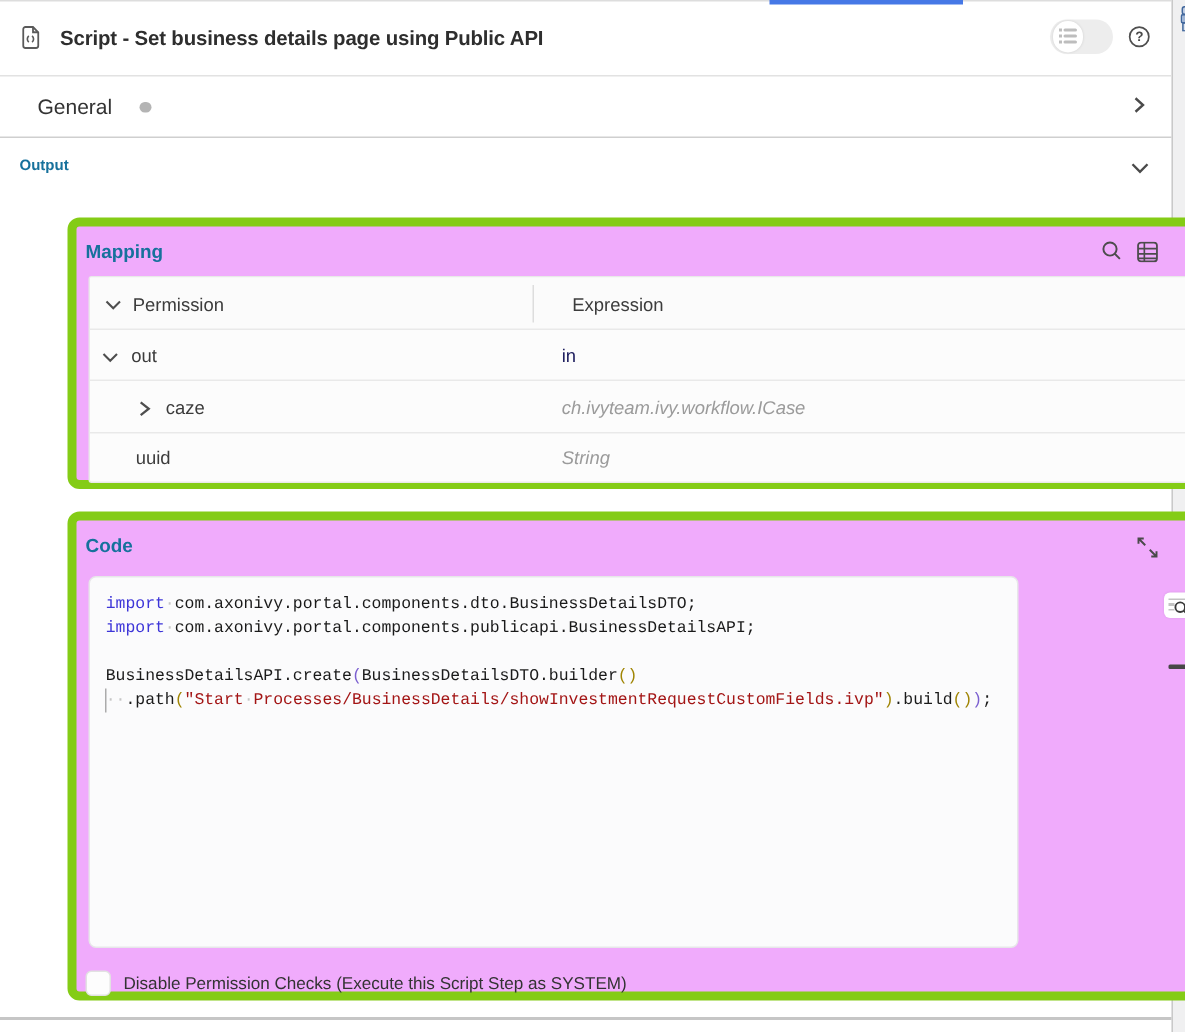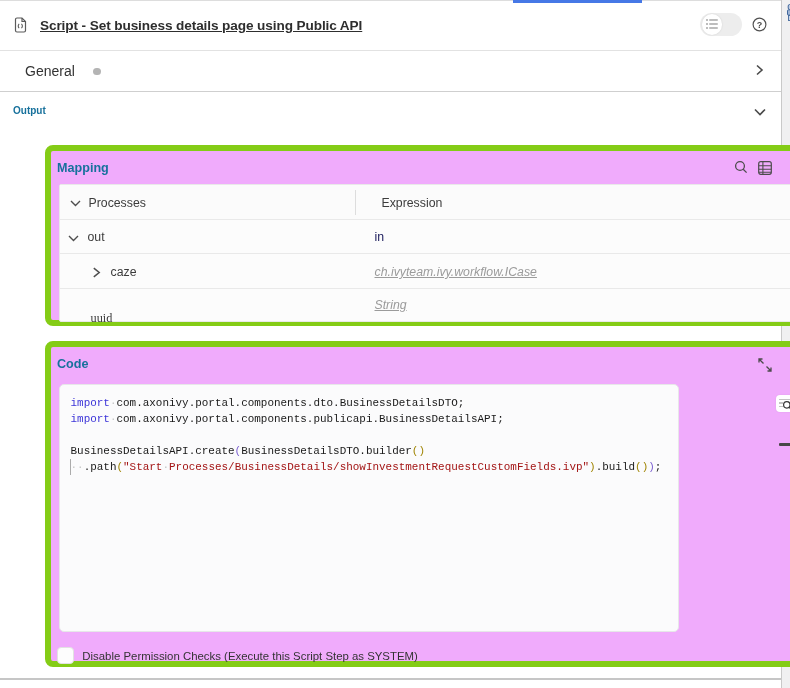--- a/index.html
+++ b/index.html
@@ -4,42 +4,42 @@
 <style>
 * { margin:0; padding:0; box-sizing:border-box; }
 html,body { width:790px; height:688px; background:#fff; font-family:"Liberation Sans", sans-serif; overflow:hidden; position:relative; }
 .abs { position:absolute; }
 
 #topline { left:0; top:0; width:781px; height:1px; background:#ddd; }
 #bluebar { left:513px; top:0; width:129px; height:3px; background:#4678e6; }
 
 #rstrip { left:781px; top:0; width:9px; height:688px; background:#f0f0f1; border-left:1px solid #c9c9c9; overflow:hidden; }
 
-#title { left:40px; top:17.5px; font-size:13.6px; font-weight:bold; color:#2e2e2e; letter-spacing:-0.1px;text-decoration:underline; }
+#title { left:40px; top:17.5px; font-size:13.6px; font-weight:bold; color:#2e2e2e; letter-spacing:-0.1px; }
 #toggle { left:700px; top:12.5px; width:42px; height:23.5px; border-radius:12px; background:#ededed; }
 #knob { left:1.5px; top:1.5px; width:20.5px; height:20.5px; border-radius:50%; background:#fff; box-shadow:0 0 2px rgba(0,0,0,0.12); }
 .kbar { position:absolute; height:1.8px; background:#bdbdbd; border-radius:1px; }
 .kdot { position:absolute; width:1.8px; height:1.8px; background:#bdbdbd; }
 #hdiv1 { left:0; top:50px; width:781px; height:1px; background:#e2e2e2; }
 
 #general { left:25px; top:62.5px; font-size:14px; color:#333;text-align:right; }
 #gdot { left:93px; top:67.5px; width:7.5px; height:7.5px; border-radius:50%; background:#b4b4b4; }
 #hdiv2 { left:0; top:91px; width:781px; height:1px; background:#cfcfcf; }
 
 #output { left:13px; top:105px; font-size:10px; font-weight:bold; color:#17719c; }
 
 .box { border:6px solid #84cc16; border-radius:8px; background:#f0abfc;margin-left:34px; }
 #mapbox { left:11px; top:145px; width:759px; height:181px; }
 #codebox { left:11px; top:341px; width:759px; height:326px; }
 .boxtitle { position:absolute; left:6px; top:10px; font-size:12.6px; font-weight:bold; color:#16719c; }
 
 #mtable { position:absolute; left:7.5px; top:33px; width:744px; height:138px; border:1px solid #e9e9e9; border-radius:2px; background:#fcfcfc; }
 .trow { position:absolute; left:0; width:100%; border-bottom:1px solid #e9e9e9; }
 .tcell { position:absolute; font-size:12.3px; color:#3c3c3c; }
-.ital { font-style:italic; color:#9b9b9b;text-decoration:underline; }
+.ital { font-style:italic; color:#9b9b9b; }
 
 #editor { position:absolute; left:7.5px; top:37px; width:620px; height:247.5px; border:1px solid #e7e7e9; border-radius:5px; background:#fbfbfc;padding-left:16px; }
 .cl { position:absolute; left:11px; font-family:"Liberation Mono", monospace; font-size:10.95px; line-height:16px; white-space:pre; color:#1a1a1a; letter-spacing:0px; }
 .kw { color:#3d35d8; }
 .ws { color:#c6c6c6; }
 .str { color:#a31515; }
 .b1 { color:#7b5fd0; }
 .b2 { color:#a08504; }
 
 #cb { left:6px; top:300px; width:16.5px; height:16.5px; border:1px solid #e2e2e2; border-radius:4px; background:#fdfdfd; }
@@ -105,40 +105,40 @@
     <path d="M0.7 4.7 H13.3 M0.7 8.2 H13.3 M0.7 11.2 H13.3 M4.9 0.7 V13.3" stroke="#4c4c4c" stroke-width="1.1"></path>
   </svg>
   <svg class="abs" style="left:741px; top:13.5px;" width="8" height="6" viewBox="0 0 8 6">
     <path d="M1 1 L4 4.3 L7 1" fill="none" stroke="#7c97ad" stroke-width="1.4"></path>
   </svg>
   <div id="mtable">
     <div class="trow" style="top:0; height:35px; background:#fbfbfb;">
       <svg class="abs" style="left:10px; top:15px;" width="11" height="7" viewBox="0 0 11 7">
           <path d="M1 1 L5.5 5.5 L10 1" fill="none" stroke="#4e4e4e" stroke-width="1.4"></path>
         </svg>
-      <div class="tcell" style="left:29px; top:11px;">Processes</div>
+      <div class="tcell" style="left:29px; top:11px;">Permission</div>
       <div class="abs" style="left:295px; top:5px; width:1px; height:25px; background:#ddd;"></div>
       <div class="tcell" style="left:322px; top:11px;">Expression</div>
     </div>
     <div class="trow" style="top:35px; height:34px;">
       <svg class="abs" style="left:8px; top:15px;" width="11" height="7" viewBox="0 0 11 7">
           <path d="M1 1 L5.5 5.5 L10 1" fill="none" stroke="#4e4e4e" stroke-width="1.4"></path>
         </svg>
       <div class="tcell" style="left:28px; top:10px;">out</div>
       <div class="tcell" style="left:315px; top:10px; color:#202060;">in</div>
     </div>
     <div class="trow" style="top:69px; height:35px;">
       <svg class="abs" style="left:32px; top:12.5px;" width="9" height="11" viewBox="0 0 9 11">
           <path d="M1.8 1.2 L7.2 5.5 L1.8 9.8" fill="none" stroke="#4e4e4e" stroke-width="1.5"></path>
         </svg>
       <div class="tcell" style="left:51px; top:11px;">caze</div>
       <div class="tcell ital" style="left:315px; top:11px;">ch.ivyteam.ivy.workflow.ICase</div>
     </div>
     <div class="trow" style="top:104px; height:33px; border-bottom:none;">
-      <div class="tcell" style="left:31px; top:22px;font-family:Liberation Serif, serif;">uuid</div>
+      <div class="tcell" style="left:31px; top:9px;">uuid</div>
       <div class="tcell ital" style="left:315px; top:9px;text-align:center;">String</div>
     </div>
   </div>
 </div>
 
 <div class="abs box" id="codebox">
   <div class="boxtitle">Code</div>
   <svg class="abs" style="left:707px; top:11px;" width="14" height="14" viewBox="0 0 14 14">
     <path d="M5.5 5.5 L1.2 1.2 M1 4.5 L1 1 L4.5 1 M8.5 8.5 L12.8 12.8 M13 9.5 L13 13 L9.5 13" fill="none" stroke="#4a4a4a" stroke-width="1.3"></path>
   </svg>

